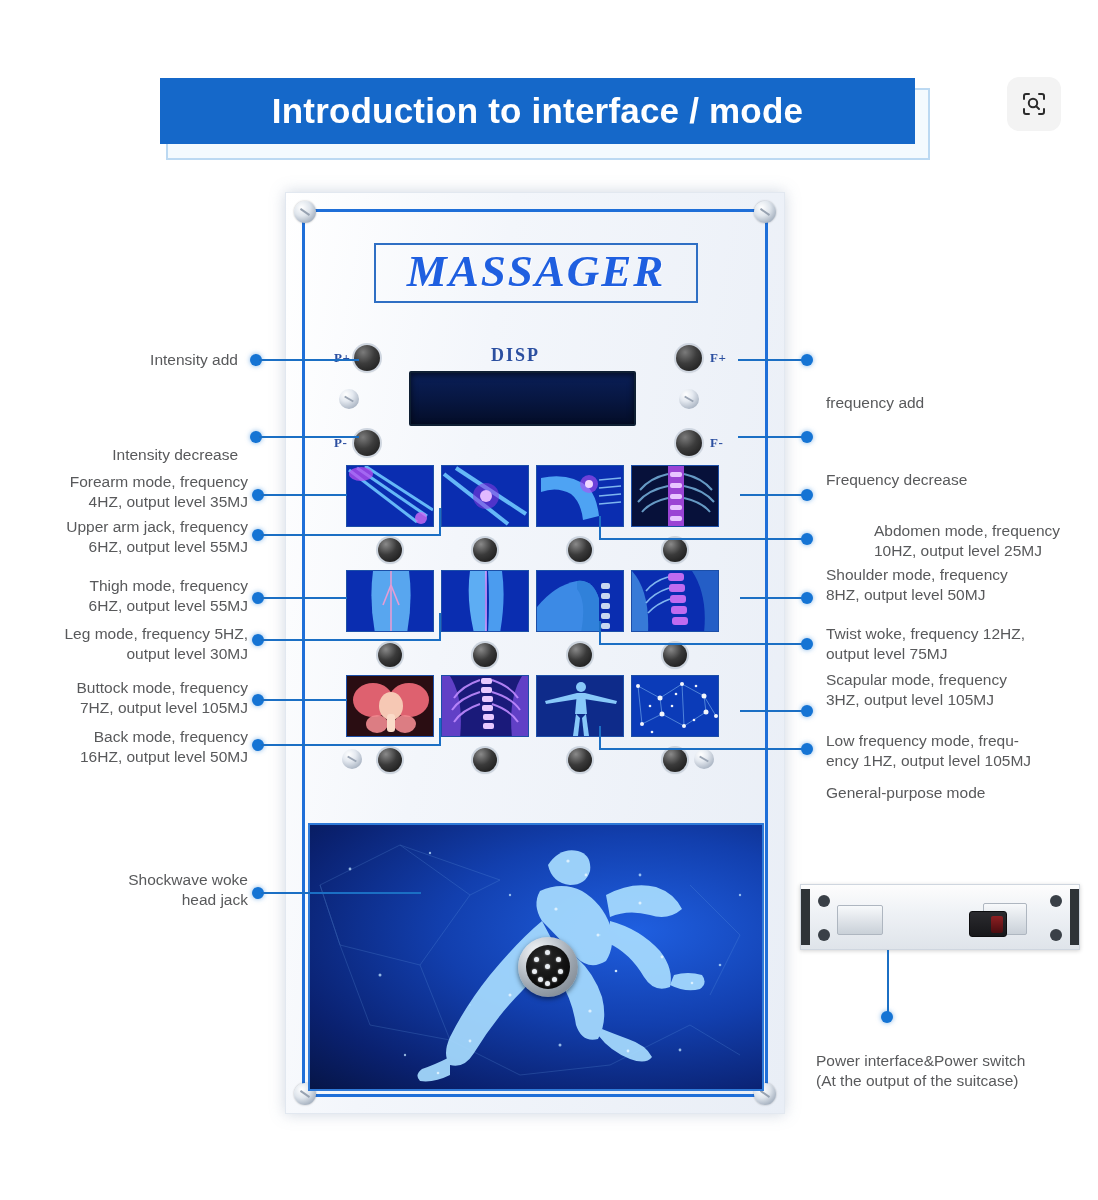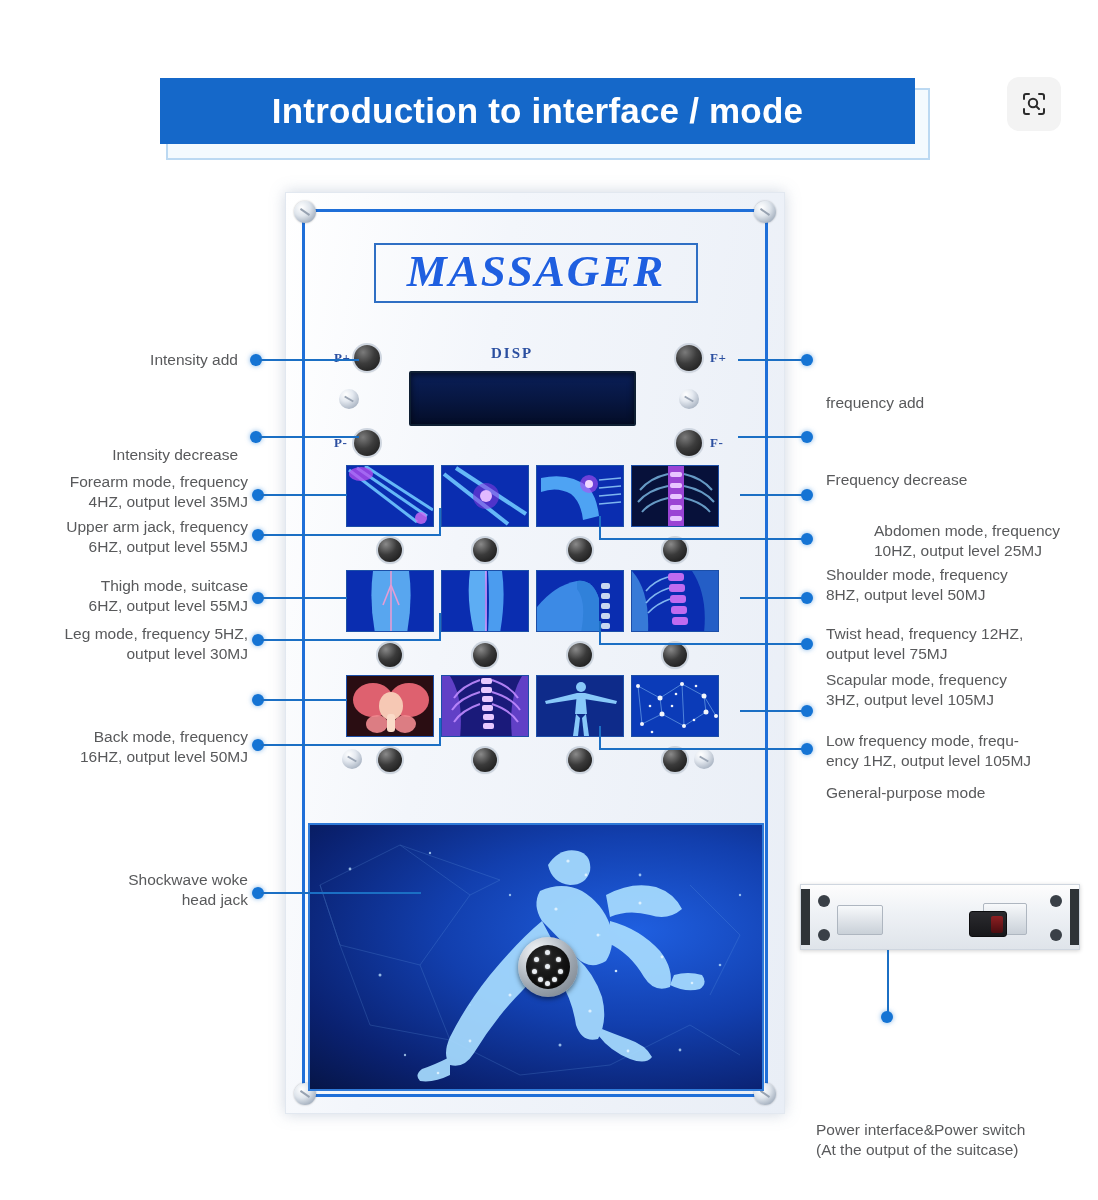--- a/index.html
+++ b/index.html
@@ -71,21 +71,21 @@
     position: absolute; width: 26px; height: 26px; border-radius: 50%;
     background: radial-gradient(circle at 35% 28%, #7b7b7b 0%, #3c3c3c 45%, #161616 100%);
     box-shadow: 0 0 0 2px #cfd6e0, 0 1px 2px rgba(0,0,0,.4);
   }
   .btn-lab {
     position: absolute; font-family: "Liberation Serif", serif; font-weight: 700;
     font-size: 13px; color: #2b4fa0; letter-spacing: .5px;
   }
   .disp-lab {
     position: absolute; font-family: "Liberation Serif", serif; font-weight: 700;
-    font-size: 15px; color: #2b4fa0; letter-spacing: 2px;
+    font-size: 18px; color: #2b4fa0; letter-spacing: 2px;
   }
   .lcd {
     position: absolute; left: 123px; top: 178px; width: 227px; height: 55px;
     background: linear-gradient(180deg,#0a1f58 0%,#071640 55%,#040d28 100%);
     border: 2px solid #0f1f33; border-radius: 2px;
     box-shadow: inset 0 2px 6px rgba(0,0,0,.6);
   }
   .mini-screw {
     position: absolute; width: 20px; height: 20px; border-radius: 50%;
     background: radial-gradient(circle at 35% 28%, #ffffff 0%, #e4e9f0 35%, #aeb8c6 75%, #8d97a6 100%);
@@ -482,21 +482,21 @@
     <div style="position:absolute;right:17px;top:10px;width:12px;height:12px;border-radius:50%;background:#3a4047;"></div>
     <div style="position:absolute;right:17px;top:44px;width:12px;height:12px;border-radius:50%;background:#3a4047;"></div>
     <div style="position:absolute;left:168px;top:26px;width:38px;height:26px;border-radius:3px;
                 background:linear-gradient(180deg,#2b2b2f,#17171a);border:1px solid #0d0d0f;">
       <div style="position:absolute;right:3px;top:4px;width:12px;height:17px;border-radius:2px;
                   background:linear-gradient(180deg,#8e1f22,#4a0d10);"></div>
     </div>
   </div>
   <div class="lead v" style="left:887px;top:950px;height:66px;"></div>
   <div class="dot" style="left:881px;top:1011px;"></div>
-  <div class="callout right" style="left:816px;top:1077px;width:270px;">
+  <div class="callout right" style="left:816px;top:1008px;width:270px;">
     <div>Power interface&amp;Power switch</div>
     <div>(At the output of the suitcase)</div>
   </div>
 
   <div class="callout left" style="left:30px;top:350px;width:208px;">
     <div>Intensity add</div>
   </div>
   <div class="dot" style="left:250px;top:354px;"></div>
   <div class="lead h" style="left:259px;top:359px;width:100px;"></div>
 
@@ -515,34 +515,38 @@
 
   <div class="callout left" style="left:4px;top:517px;width:244px;">
     <div>Upper arm jack, frequency</div>
     <div>6HZ, output level 55MJ</div>
   </div>
   <div class="dot" style="left:252px;top:529px;"></div>
   <div class="lead h" style="left:261px;top:534px;width:180px;"></div>
   <div class="lead v" style="left:439px;top:508px;height:28px;"></div>
 
   <div class="callout left" style="left:10px;top:576px;width:238px;">
-    <div>Thigh mode, suitcase</div>
+    <div>Thigh mode, frequency</div>
     <div>6HZ, output level 55MJ</div>
   </div>
   <div class="dot" style="left:252px;top:592px;"></div>
   <div class="lead h" style="left:261px;top:597px;width:86px;"></div>
 
   <div class="callout left" style="left:4px;top:624px;width:244px;">
     <div>Leg mode, frequency 5HZ,</div>
     <div>output level 30MJ</div>
   </div>
   <div class="dot" style="left:252px;top:634px;"></div>
   <div class="lead h" style="left:261px;top:639px;width:180px;"></div>
   <div class="lead v" style="left:439px;top:613px;height:28px;"></div>
 
+  <div class="callout left" style="left:10px;top:678px;width:238px;">
+    <div>Buttock mode, frequency</div>
+    <div>7HZ, output level 105MJ</div>
+  </div>
   <div class="dot" style="left:252px;top:694px;"></div>
   <div class="lead h" style="left:261px;top:699px;width:86px;"></div>
 
   <div class="callout left" style="left:4px;top:727px;width:244px;">
     <div>Back mode, frequency</div>
     <div>16HZ, output level 50MJ</div>
   </div>
   <div class="dot" style="left:252px;top:739px;"></div>
   <div class="lead h" style="left:261px;top:744px;width:180px;"></div>
   <div class="lead v" style="left:439px;top:718px;height:28px;"></div>
@@ -577,21 +581,21 @@
   <div class="lead h" style="left:599px;top:538px;width:210px;"></div>
   <div class="dot" style="left:801px;top:533px;"></div>
   <div class="callout right" style="left:826px;top:522px;width:260px;">
     <div>Shoulder mode, frequency</div>
     <div>8HZ, output level 50MJ</div>
   </div>
 
   <div class="lead h" style="left:740px;top:597px;width:68px;"></div>
   <div class="dot" style="left:801px;top:592px;"></div>
   <div class="callout right" style="left:826px;top:581px;width:264px;">
-    <div>Twist head, frequency 12HZ,</div>
+    <div>Twist woke, frequency 12HZ,</div>
     <div>output level 75MJ</div>
   </div>
 
   <div class="lead v" style="left:599px;top:621px;height:24px;"></div>
   <div class="lead h" style="left:599px;top:643px;width:210px;"></div>
   <div class="dot" style="left:801px;top:638px;"></div>
   <div class="callout right" style="left:826px;top:627px;width:260px;">
     <div>Scapular mode, frequency</div>
     <div>3HZ, output level 105MJ</div>
   </div>

